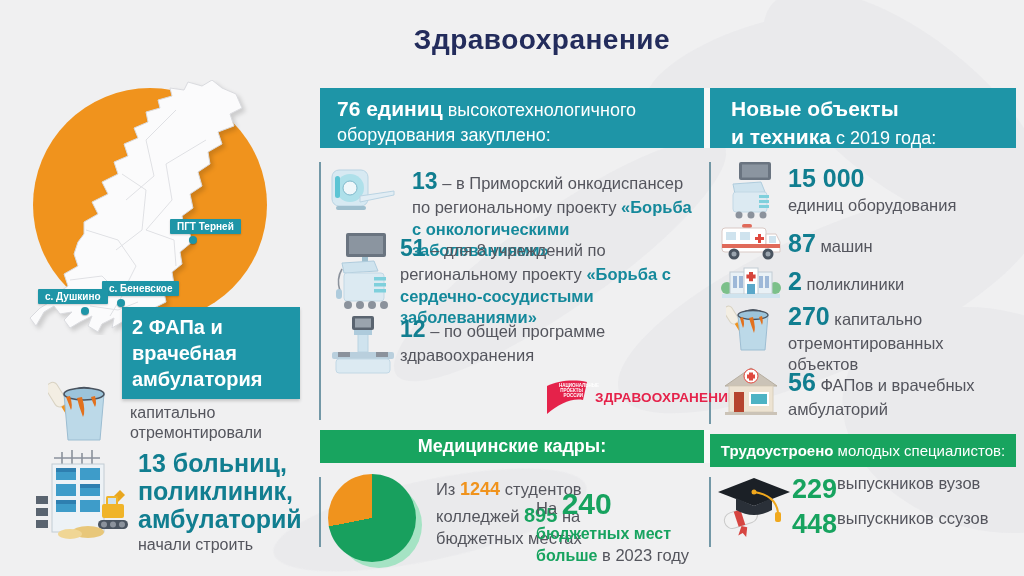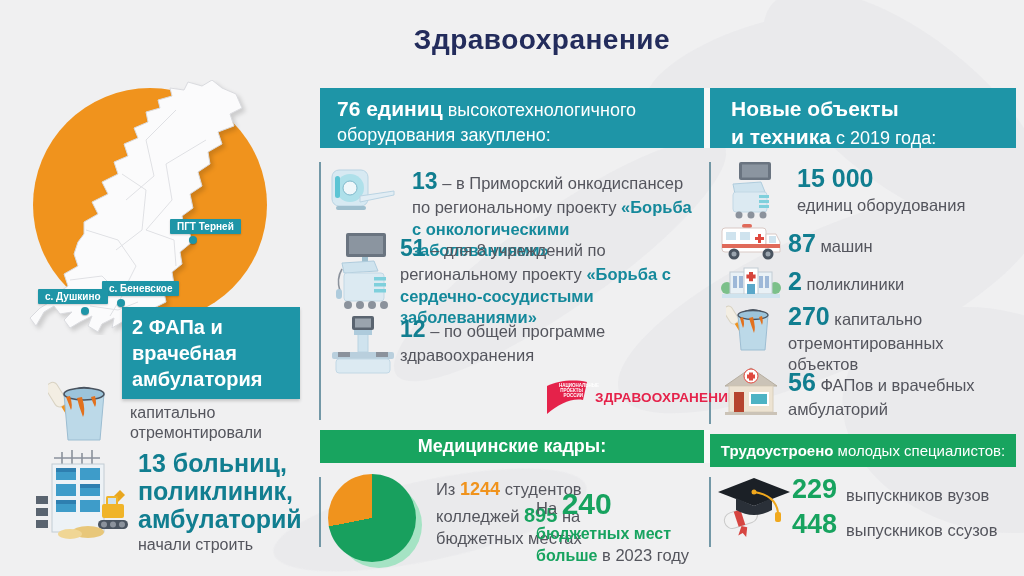--- a/index.html
+++ b/index.html
@@ -69,36 +69,36 @@
   
   #logo-row{left:543px;top:378px;display:flex;align-items:center;z-index:3;}
   #logo-flag{position:relative;width:46px;height:38px;}
   #logo-flag-text{position:absolute;left:16px;top:5px;width:24px;color:#fff;
     font-size:4.5px;font-weight:700;line-height:1.15;text-align:right;}
   #logo-text{color:#E5224A;font-size:13.5px;font-weight:800;margin-left:6px;letter-spacing:.2px;}
   
   .nr-row{left:714px;width:300px;display:flex;z-index:3;}
   .nr-text{flex:1;font-size:16.5px;line-height:1.3;color:#54555D;}
   .nr-num{font-size:25px;font-weight:800;color:#117E90;}
-  #nr1{top:162px;gap:9px;}#nr2{top:222px;}#nr3{top:262px;}#nr4{top:300px;}#nr5{top:366px;}
+  #nr1{top:162px;}#nr2{top:222px;}#nr3{top:262px;}#nr4{top:300px;}#nr5{top:366px;}
   
   #pie-wrap{left:328px;top:474px;width:88px;height:88px;z-index:3;}
   #pie-shadow{position:absolute;left:8px;top:8px;width:86px;height:86px;border-radius:50%;background:#A5E3C4;}
   #pie{position:absolute;left:0;top:0;width:88px;height:88px;border-radius:50%;
     background:conic-gradient(from 0deg,#18A05E 0deg 259deg,#F0931D 259deg 360deg);}
   #students-text{left:436px;top:478px;width:162px;font-size:16.5px;line-height:1.32;z-index:3;}
   #students-text .orange{color:#F0931D;font-weight:800;font-size:18px;}
   #students-text .green{color:#17A35F;font-weight:800;font-size:20px;}
   #budget-text{left:536px;top:484px;width:178px;font-size:16.5px;line-height:1.3;z-index:3;}
   #budget-text .bignum{color:#17A35F;font-weight:800;font-size:30px;}
   #budget-text .gaccent{color:#17A35F;font-weight:800;font-size:16px;}
   
   #grad-icon{left:710px;top:466px;z-index:3;}
   #emp-rows{left:792px;top:474px;z-index:3;display:flex;flex-direction:column;gap:4px;}
-  .emp-row{display:flex;align-items:flex-end;gap:9px;}
+  .emp-row{display:flex;align-items:flex-start;}
   .emp-num{font-size:27px;font-weight:800;color:#17A35F;}
   .emp-label{font-size:16.5px;color:#54555D;}
 </style>
 </head>
 <body>
 
 <svg id="decor" class="abs" width="1024" height="576" viewBox="0 0 1024 576">
   <g fill="#E7E7EA" opacity="0.65">
     <ellipse cx="905" cy="110" rx="170" ry="75" transform="rotate(38 905 110)"></ellipse>
     <ellipse cx="760" cy="70" rx="120" ry="45" transform="rotate(-18 760 70)"></ellipse>

